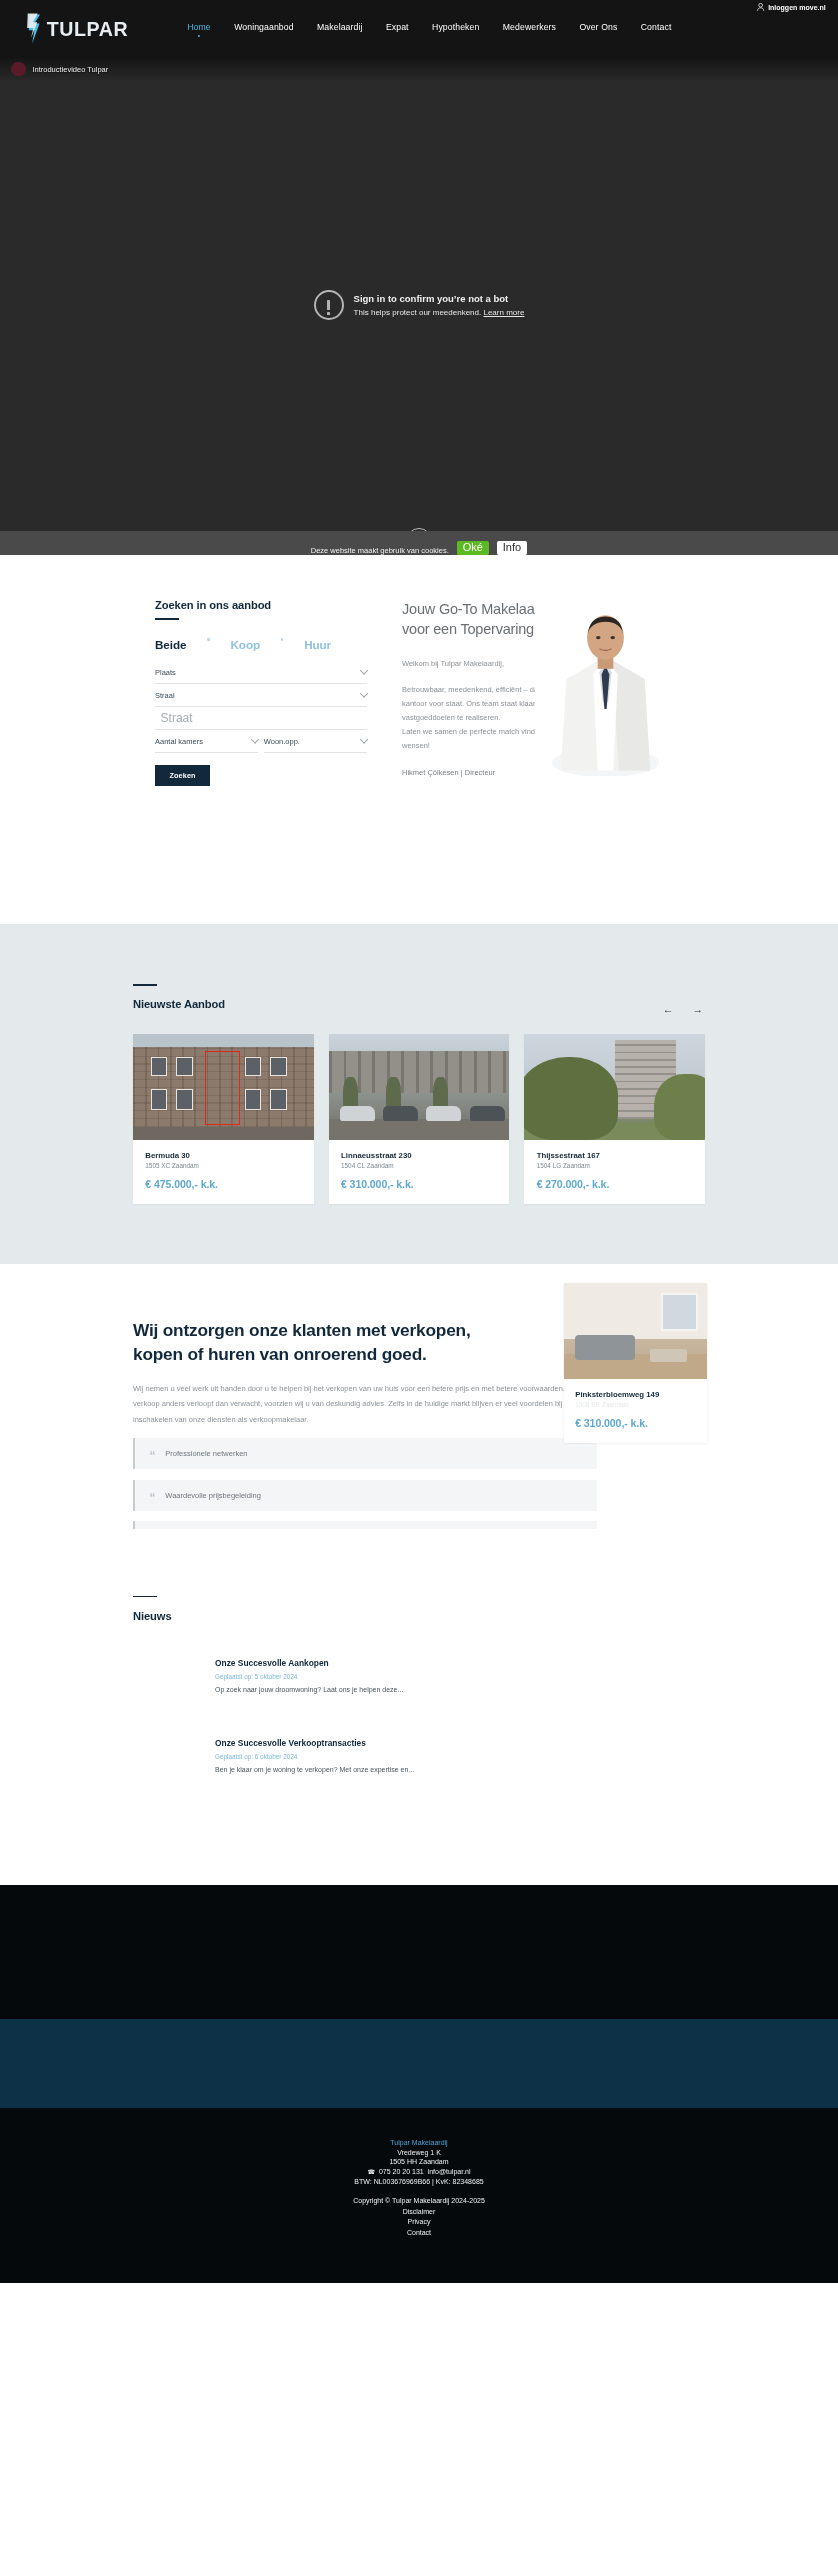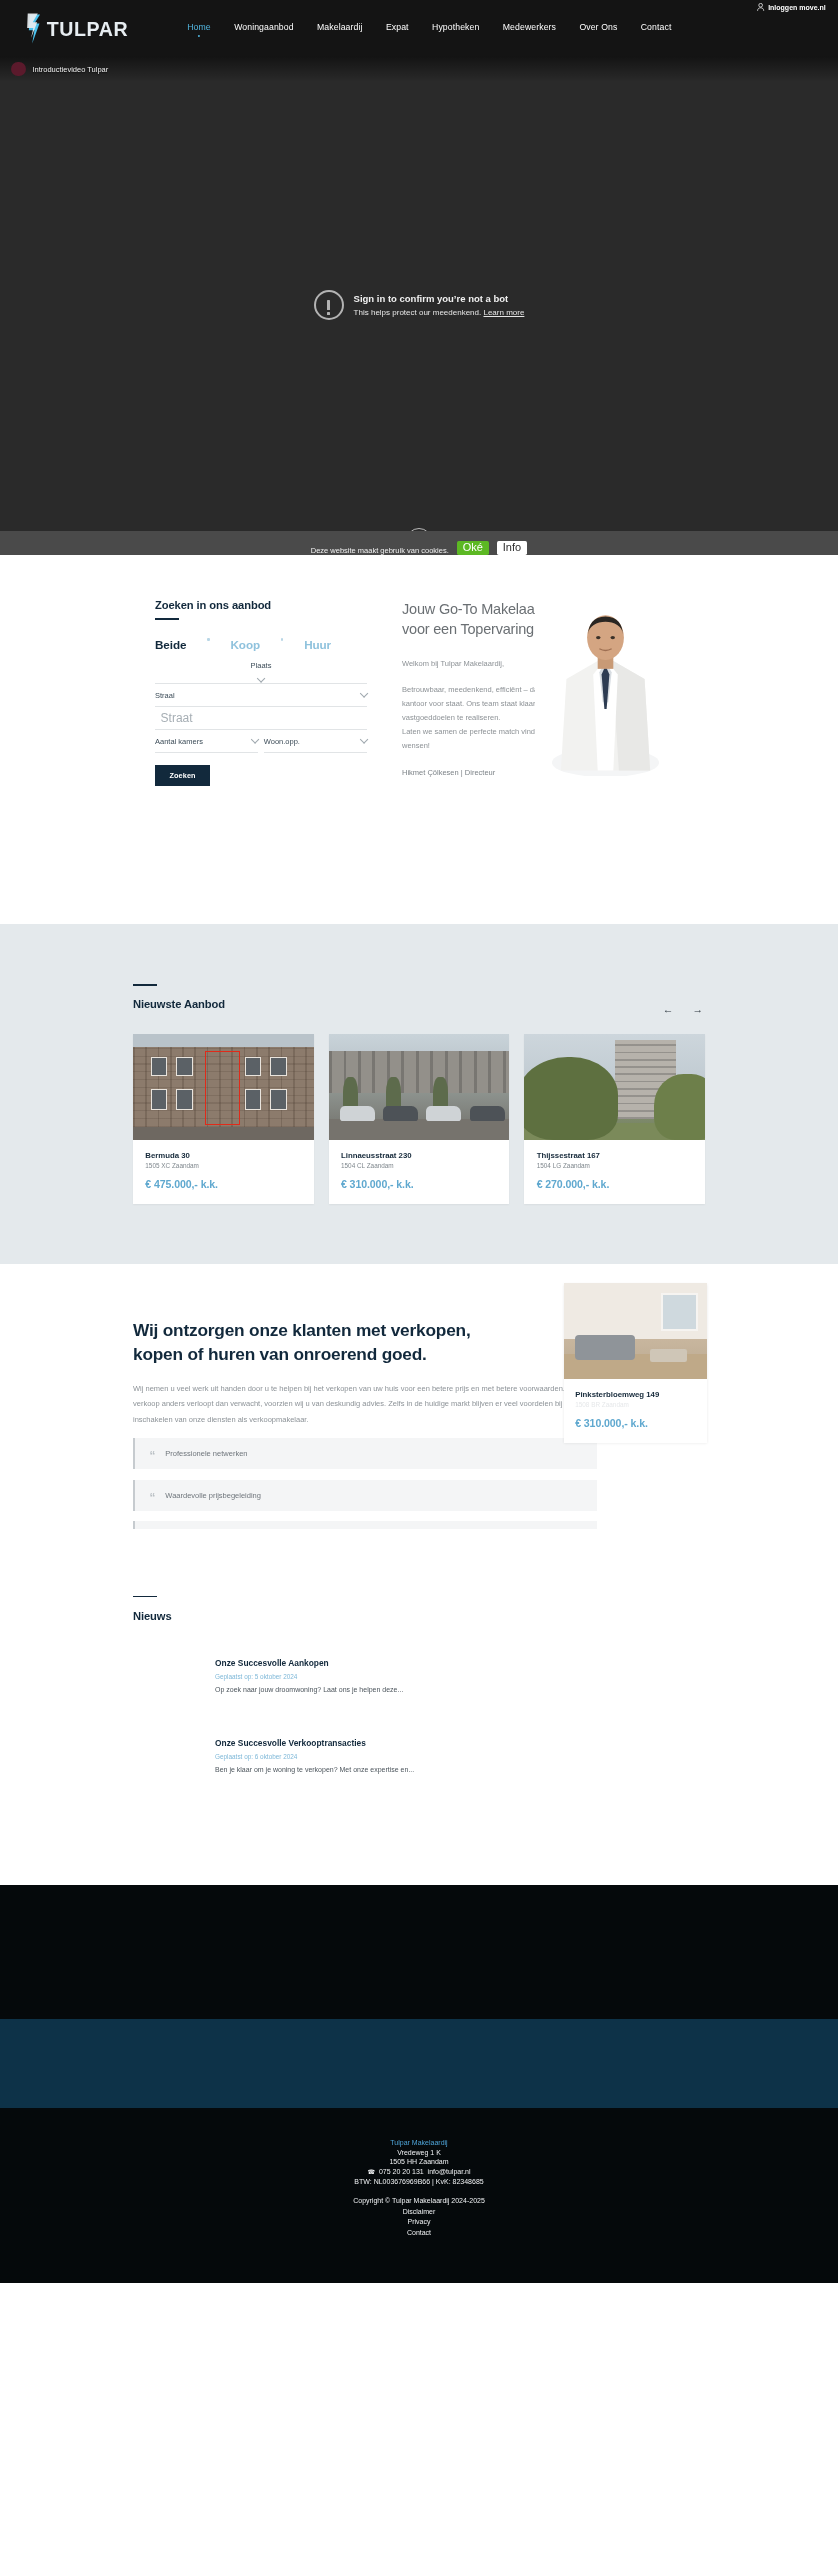--- a/index.html
+++ b/index.html
@@ -178,21 +178,21 @@
   .seg-dot {
     width: 2.2px; height: 2.2px; border-radius: 50%; background: #b8d6e6;
     margin: 0 10px;
   }
   .field-row {
     display: flex; align-items: center; justify-content: space-between;
     border-bottom: 0.6px solid #e1e4e6;
     height: 23px;
     cursor: pointer;
   }
-  .field-row.first { margin-top: 10px; flex-direction: column; }
+  .field-row.first { margin-top: 10px; }
   .field-label { font-size: 7.5px; color: #3c4c58; }
   .field-input {
     border: none; outline: none; background: transparent;
     font-family: inherit; font-size: 12px; color: #8b959c;
     padding-left: 5.6px; width: 100%;
   }
   .field-input::placeholder { color: #a6aeb4; }
   .chev {
     width: 6.1px; height: 6.1px;
     border-right: 0.9px solid #9fa8ae;

